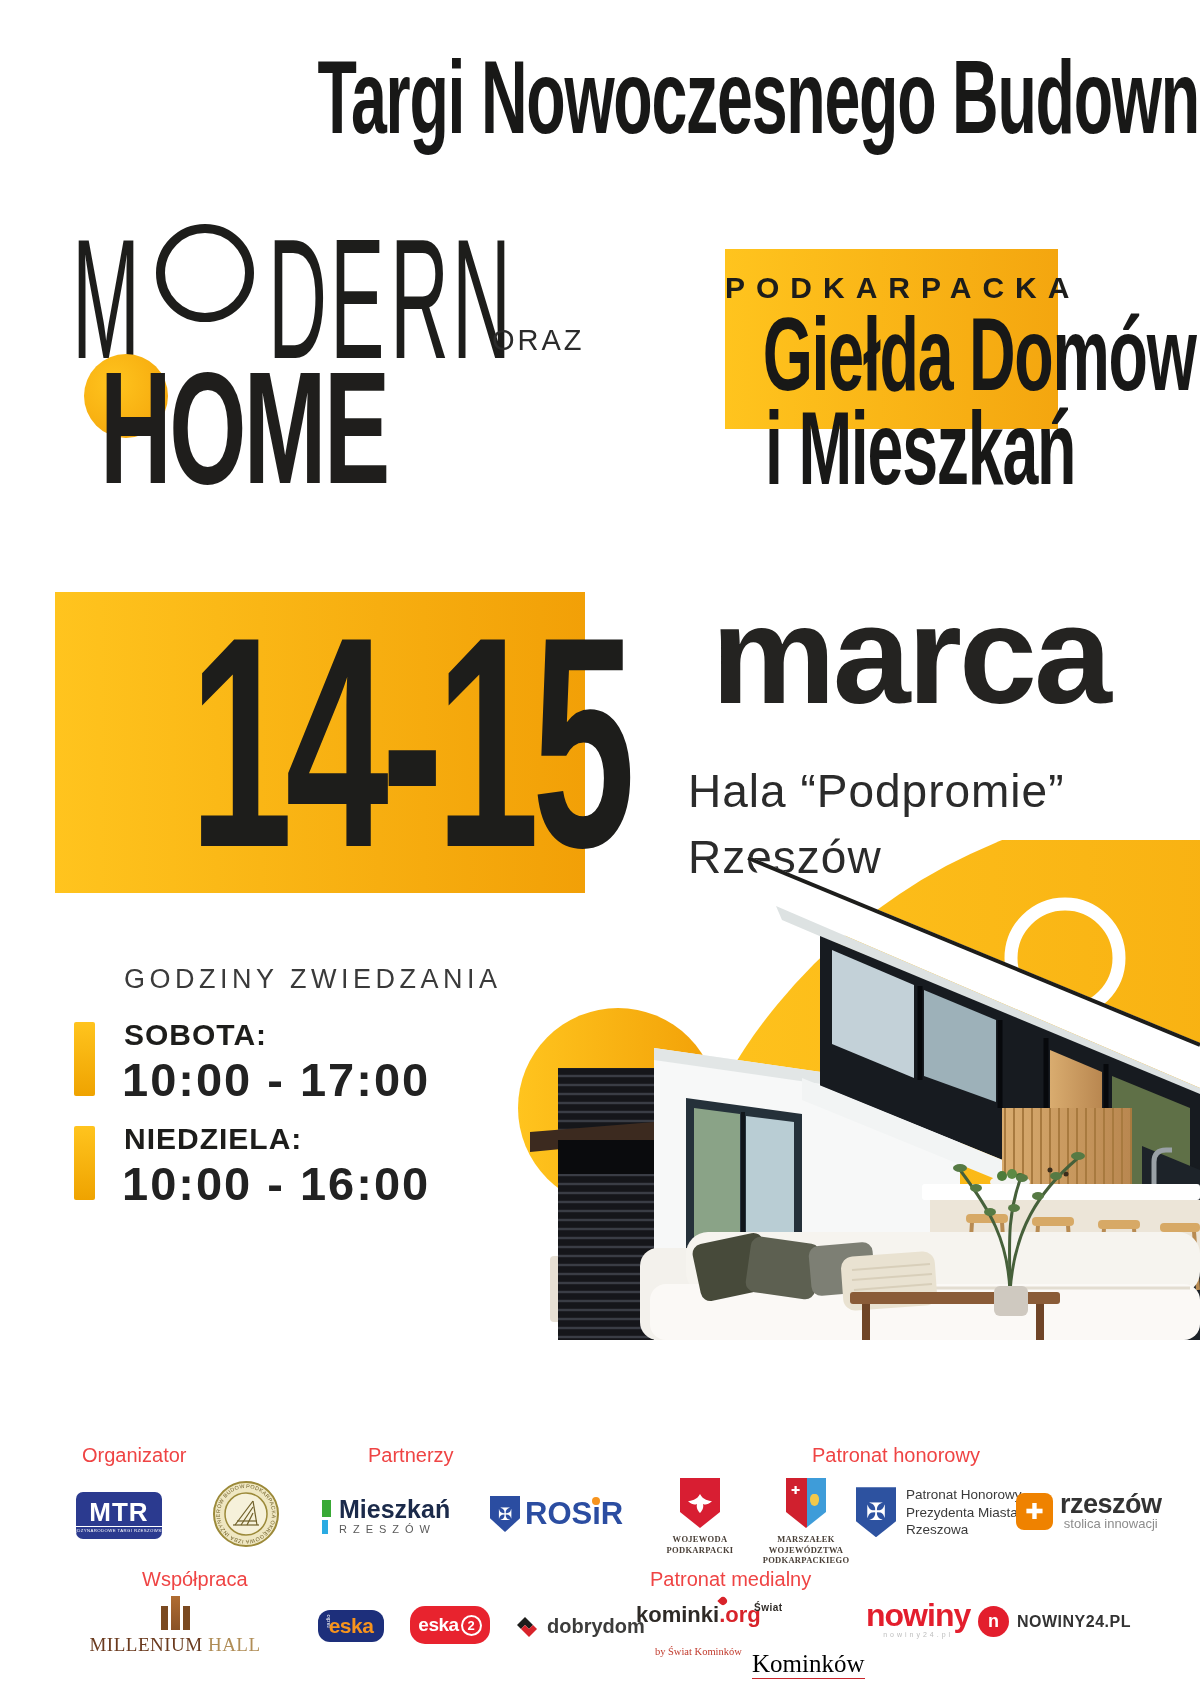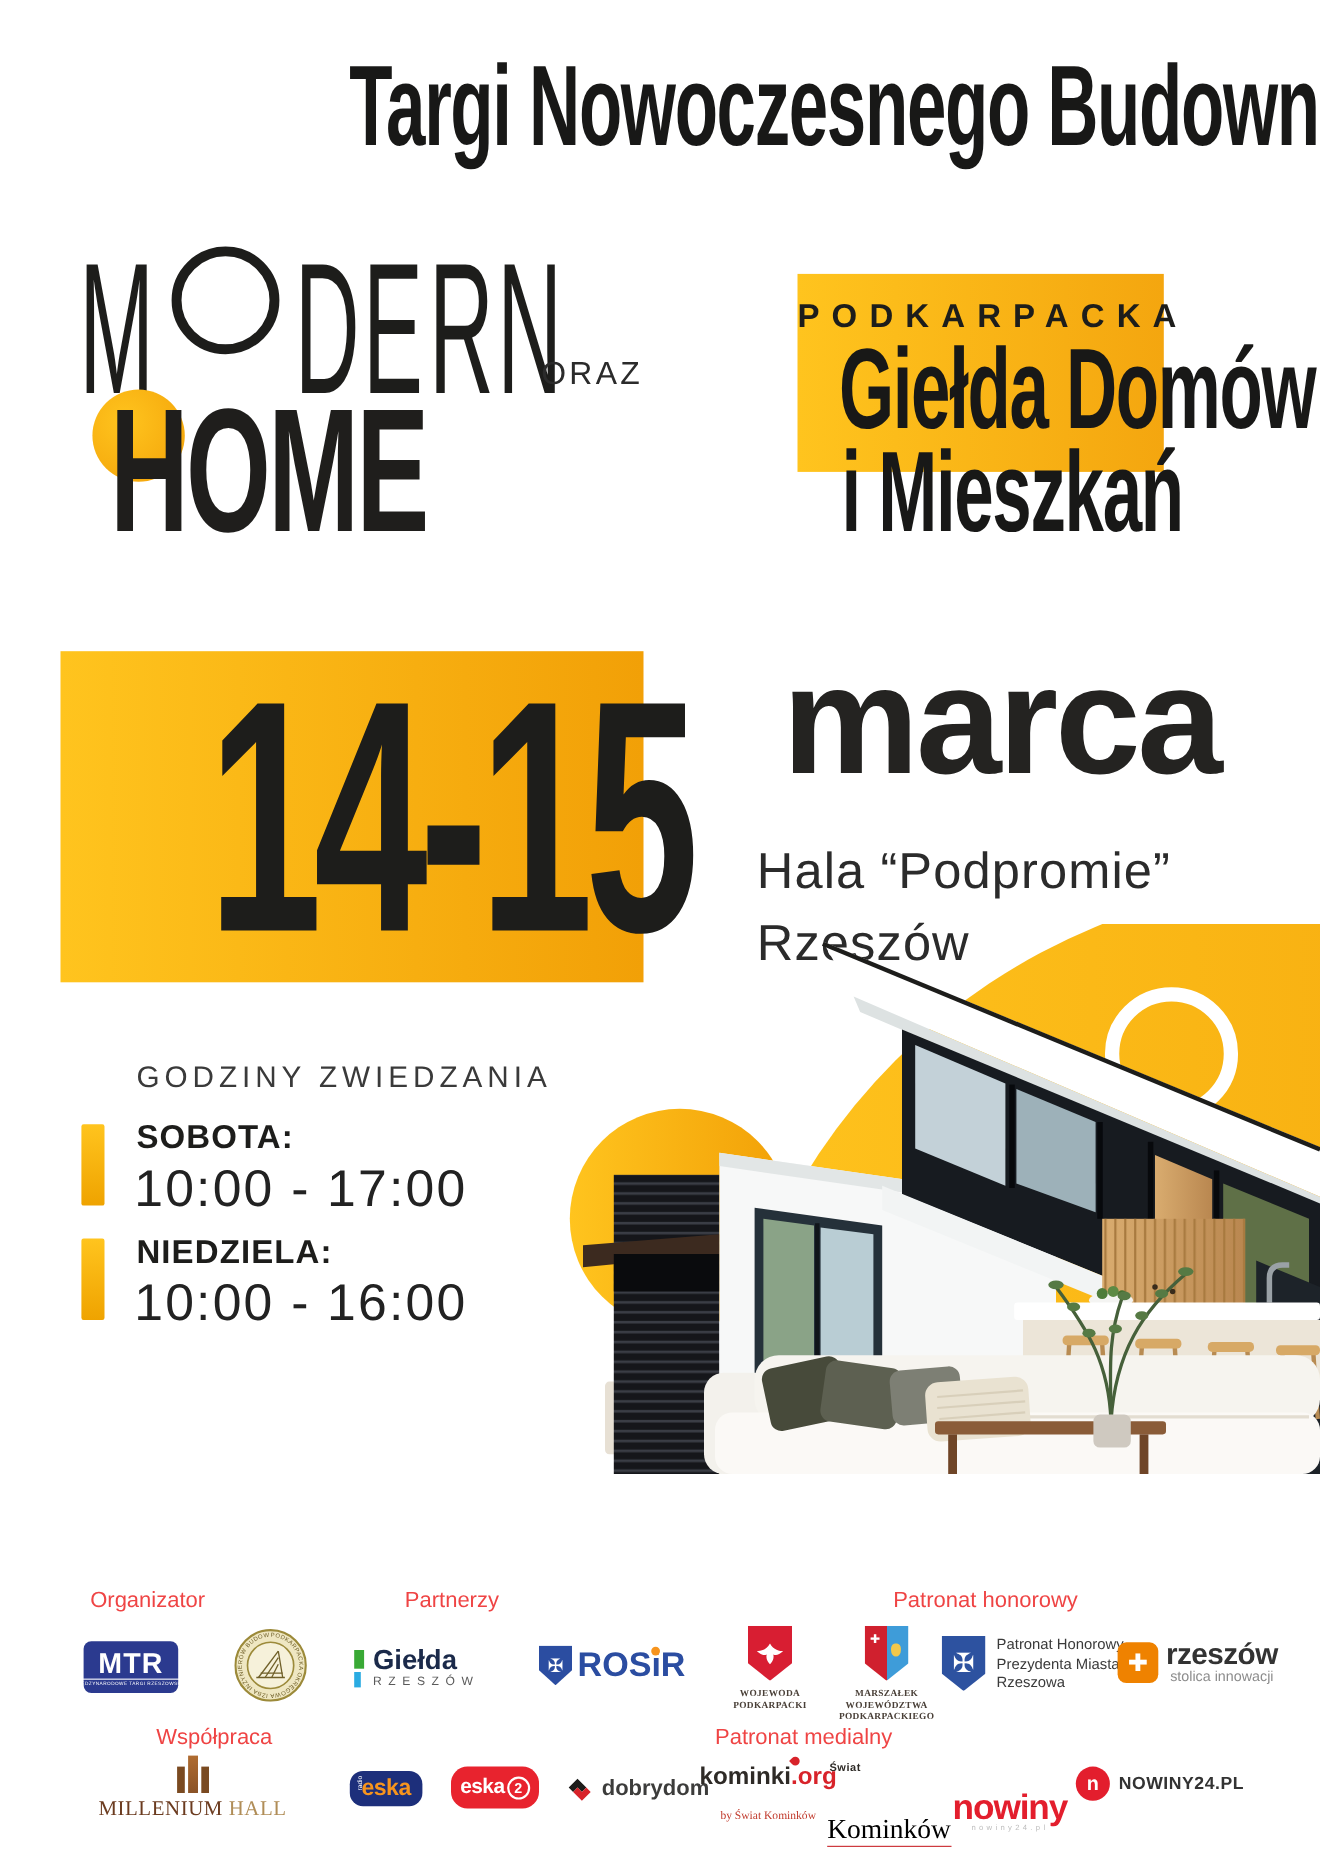--- a/index.html
+++ b/index.html
@@ -37,21 +37,21 @@
          font-size:140px;font-weight:700;letter-spacing:-3px;line-height:1;color:#242321;}
   .venue{position:absolute;left:688px;top:764px;font-size:46px;font-weight:400;letter-spacing:1px;color:#2b2b2b;}
   .city{position:absolute;left:688px;top:830px;font-size:46px;font-weight:400;letter-spacing:1px;color:#2b2b2b;}
   
   .hours-heading{position:absolute;left:124px;top:964px;font-size:27px;font-weight:500;letter-spacing:4.5px;color:#3a3a3a;}
   .hbar{position:absolute;left:74px;width:21px;height:74px;border-radius:2px;
         background:linear-gradient(180deg,#ffc41e,#efa300);}
   .hb1{top:1022px;} .hb2{top:1126px;}
   .hday{position:absolute;left:124px;font-size:30px;font-weight:800;letter-spacing:1px;color:#1d1d1b;}
   .hd1{top:1018px;} .hd2{top:1122px;}
-  .htime{position:absolute;left:122px;font-size:47px;font-weight:400;letter-spacing:2px;color:#222;}
+  .htime{position:absolute;left:122px;font-size:47px;font-weight:700;letter-spacing:2px;color:#222;}
   .ht1{top:1052px;} .ht2{top:1156px;}
   
   .pill{position:absolute;left:78px;top:1281px;width:465px;height:93px;border-radius:47px;
         background:linear-gradient(90deg,#ffc31c,#f2a007);display:flex;align-items:center;justify-content:center;
         font-size:45px;font-weight:700;letter-spacing:.5px;color:#2d2417;z-index:3;cursor:pointer;}
   
   .scene{position:absolute;left:490px;top:840px;width:710px;height:500px;z-index:1;}
   
   .flabel{position:absolute;font-size:20px;color:#ef4444;}
   .fl-org{left:82px;top:1444px;} .fl-par{left:368px;top:1444px;} .fl-pat{left:812px;top:1444px;}
@@ -126,21 +126,21 @@
   .kom .org{color:#d8232a;}
   .kom .flame{position:absolute;right:34px;top:-7px;width:8px;height:8px;background:#d8232a;
               border-radius:0 50% 50% 50%;transform:rotate(-45deg);}
   .kom .s{font-family:"Liberation Serif",serif;font-size:10.5px;color:#c0392b;margin-top:20px;}
   
   .swk{left:752px;top:1602px;display:flex;flex-direction:column;align-items:flex-start;}
   .swk .top{font-size:10px;font-weight:700;color:#2e2a26;letter-spacing:.5px;margin-left:2px;}
   .swk .t{font-family:"Liberation Serif",serif;font-size:25px;color:#000000;line-height:22px;margin-top:40px;}
   .swk .u{width:100%;height:1px;background:#c9252b;margin-top:3px;}
   
-  .now{left:866px;top:1600px;display:flex;flex-direction:column;align-items:center;margin-top:28px;}
+  .now{left:866px;top:1600px;display:flex;flex-direction:column;align-items:center;}
   .now .t{font-size:32px;font-weight:800;color:#e31e2d;letter-spacing:-1px;line-height:30px;}
   .now .s{font-size:7px;color:#bdbdbd;letter-spacing:3px;margin-top:1px;}
   .n24{left:978px;top:1606px;display:flex;align-items:center;gap:8px;}
   .n24 .c{width:31px;height:31px;border-radius:50%;background:#e31e2d;color:#fff;font-size:18px;font-weight:800;
           display:flex;align-items:center;justify-content:center;}
   .n24 .t{font-size:16px;font-weight:700;color:#333;letter-spacing:.5px;}
 </style>
 </head>
 <body>
 
@@ -370,21 +370,21 @@
       </text>
     </svg>
   </div>
 
   <div class="logo wfo">
     <span class="bars">
         <span class="bg1"></span>
         <span class="bg2"></span>
       </span>
     <span>
-      <div class="t">Giełda</div>
+      <div class="t">Mieszkań</div>
       <div class="s">RZESZÓW</div>
     </span>
   </div>
 
   <div class="logo rosir">
     <span class="shield">✠</span>
     <span class="t"><span>ROSiR</span><span class="dot"></span></span>
   </div>
 
   <div class="logo crest woj">

